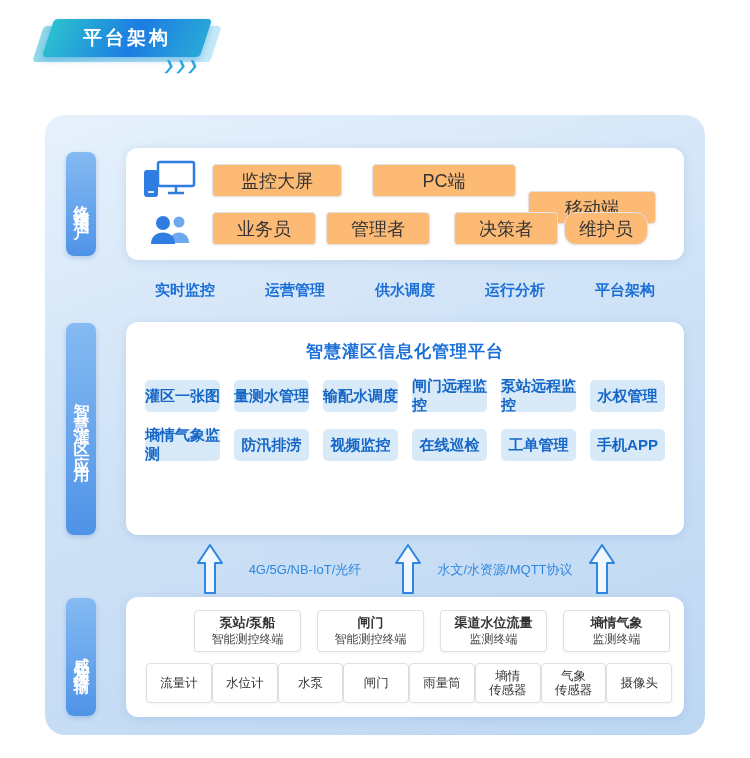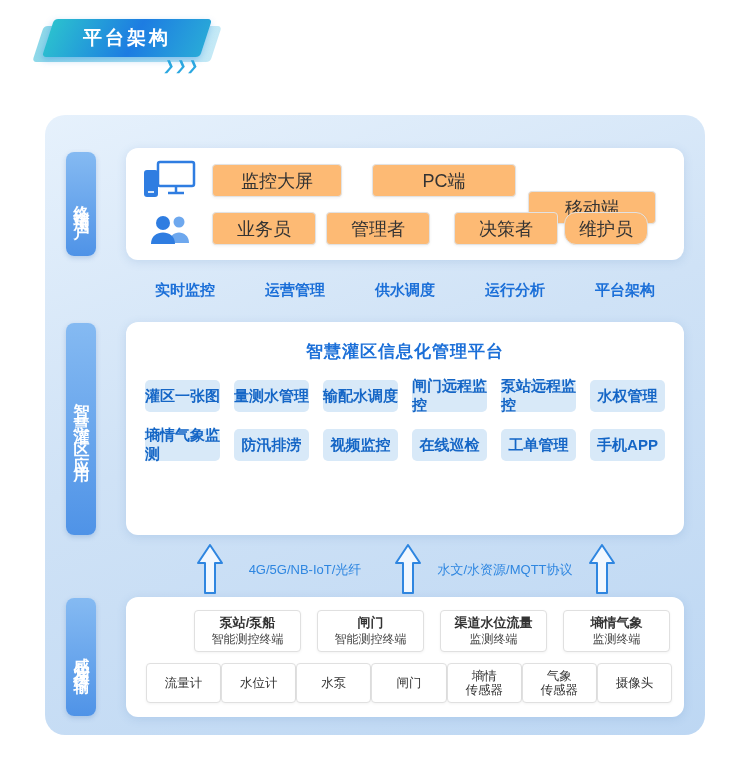--- a/index.html
+++ b/index.html
@@ -186,20 +186,21 @@
         <div class="terminal">
           <div class="terminal-title">墒情气象</div>
           <div class="terminal-sub">监测终端</div>
         </div>
       </div>
       <div class="devices">
         <div class="device">流量计</div>
         <div class="device">水位计</div>
         <div class="device">水泵</div>
         <div class="device">闸门</div>
+        <div class="device">雨量筒</div>
         <div class="device">墒情
 传感器</div>
         <div class="device">气象
 传感器</div>
         <div class="device">摄像头</div>
       </div>
     </div>
 
   </div>
 </div>

